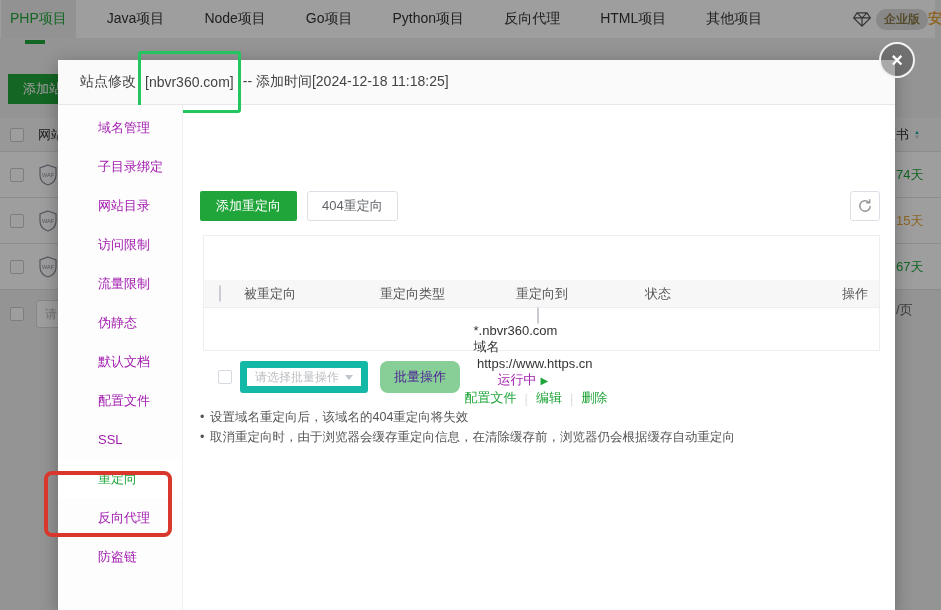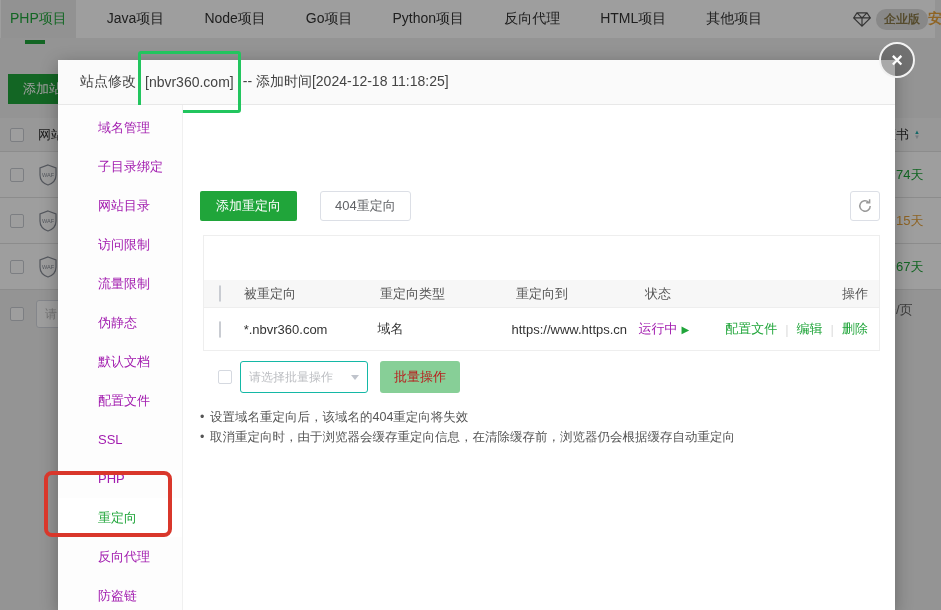--- a/index.html
+++ b/index.html
@@ -59,43 +59,43 @@
   .side-item.active { color:#20a53a; background:#fff; }
 
   .main { flex:1; padding:16px 15px 0 17px; position:relative; }
   .watermark { position:absolute; left:245px; top:155px; font-size:52px; font-weight:bold; letter-spacing:6px;
                color:rgba(205,172,172,0.30); z-index:0; white-space:nowrap; pointer-events:none; }
   .main > * { position:relative; z-index:1; }
 
   .toolbar { display:flex; align-items:center; }
   .btn-green { height:30px; padding:0 16px; background:#20a53a; color:#fff; border:none; border-radius:2px; font-size:13px; }
   .btn-plain { height:30px; padding:0 14px; background:#fff; color:#606266; border:1px solid #dcdfe6;
-               border-radius:3px; font-size:13px; margin-left:23px; }
+               border-radius:3px; font-size:13px; margin-left:10px; }
   .btn-refresh { margin-left:auto; width:30px; height:30px; border:1px solid #dcdfe6; border-radius:3px;
                  background:#fff; display:flex; align-items:center; justify-content:center; }
 
   .rtable { margin:14px 0 0 3px; width:677px; border:1px solid #eee; }
   .tr { display:flex; align-items:center; }
   .tr.head { height:28px; background:#f7f7f7; font-size:13px; color:#555; border-bottom:1px solid #eee;margin-top:44px; }
-  .tr.data { height:42px; font-size:13px; color:#333; background:#fff; }
+  .tr.data { height:42px; font-size:13px; color:#333; background:#fff;flex-direction:column; }
   .c0 { width:40px; padding-left:15px; } .c1 { width:136px; } .c2 { width:136px; }
   .c3 { width:129px; } .c4 { width:88px; } .c5 { flex:1; text-align:right; padding-right:11px; }
   .status { color:#a21caf; } .play { font-size:10px; margin-left:4px; color:#20a53a; }
   .acts { display:flex; justify-content:flex-end; align-items:center; gap:0; }
   .alink { color:#20a53a; cursor:pointer; white-space:nowrap; }
   .sep { color:#ddd; margin:0 8px; }
 
   .batch { margin-top:10px; display:flex; align-items:center; }
   .batch .cbx { margin-left:18px; border-color:#d5d9e0; }
-  .fake-select { margin-left:8px; width:128px; height:32px; border:1px solid #14b8a6; border-radius:3px;
+  .fake-select { margin-left:8px; width:128px; height:32px; border:7px solid #14b8a6; border-radius:3px;
                  display:flex; align-items:center; padding:0 8px; font-size:12px; color:#bcbec2; background:#fff; }
   .fake-select .tri { margin-left:auto; width:0; height:0; border-left:4px solid transparent;
                       border-right:4px solid transparent; border-top:5px solid #c0c4cc; }
-  .btn-batch { margin-left:12px; height:32px; padding:0 14px; background:#87cf97; color:#b91c1c; border:none;
-               border-radius:3px; font-size:13px; }
+  .btn-batch { margin-left:12px; height:32px; padding:0 14px; background:#87cf97; color:#4c1d95; border:none;
+               border-radius:8px; font-size:13px; }
 
   .notes { margin-top:14px; }
   .note { font-size:12.5px; color:#555; line-height:20px; padding-left:10px; position:relative; }
   .note::before { content:"•"; position:absolute; left:0; color:#555; }
 
   
   .close-btn { position:absolute; left:879px; top:42px; width:36px; height:36px; border:2px solid #f2f2f2;
                border-radius:50%; background:rgba(70,70,70,0.45); color:#fff; font-size:20px; font-weight:bold;
                display:flex; align-items:center; justify-content:center; z-index:25; cursor:pointer; }
   .red-box-side { position:absolute; left:44px; top:471px; width:128px; height:66px; border:4px solid #d9372b;
@@ -196,21 +196,20 @@
     <div class="side">
       <div class="side-item">域名管理</div>
       <div class="side-item">子目录绑定</div>
       <div class="side-item">网站目录</div>
       <div class="side-item">访问限制</div>
       <div class="side-item">流量限制</div>
       <div class="side-item">伪静态</div>
       <div class="side-item">默认文档</div>
       <div class="side-item">配置文件</div>
       <div class="side-item">SSL</div>
-      <div class="side-item">PHP</div>
       <div class="side-item active">重定向</div>
       <div class="side-item">反向代理</div>
       <div class="side-item">防盗链</div>
     </div>
 
     <div class="main">
       <div class="watermark">影工作室</div>
 
       <div class="toolbar">
         <button class="btn-green">添加重定向</button>

